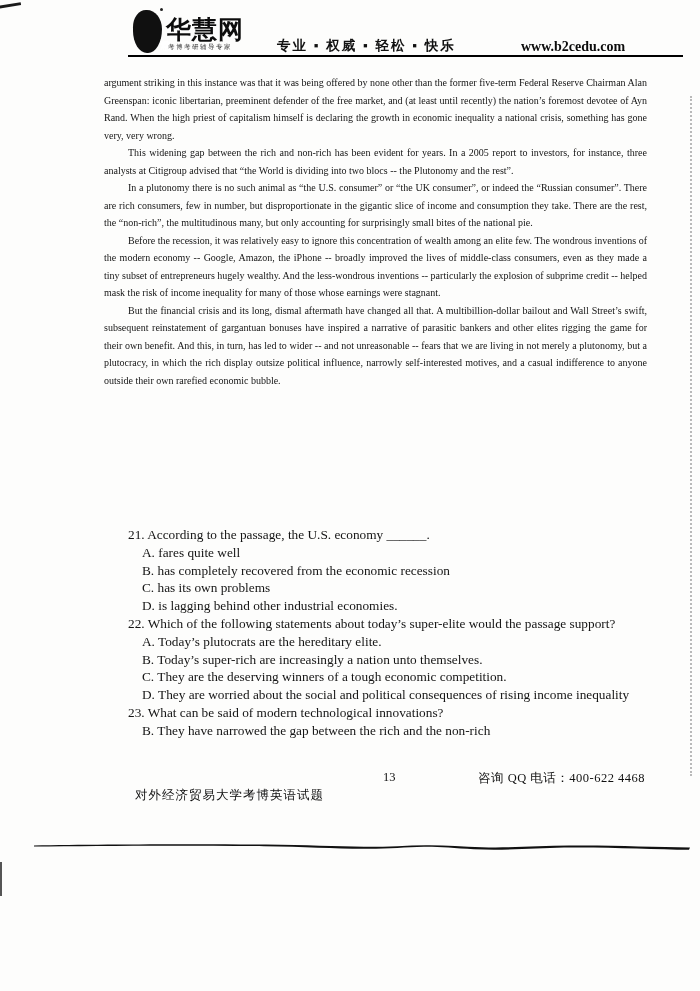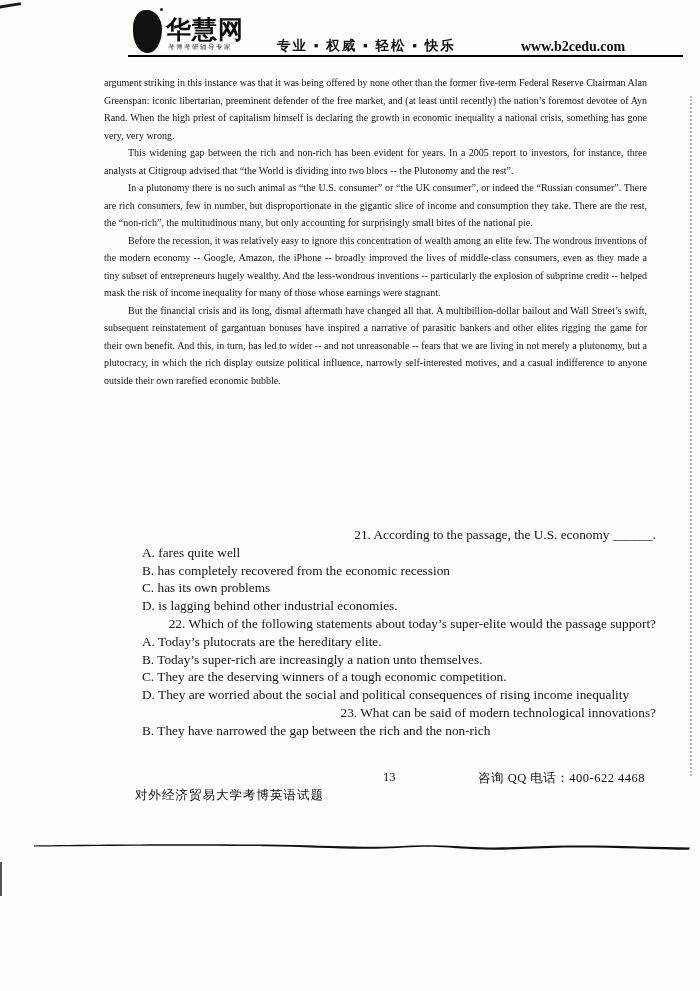--- a/index.html
+++ b/index.html
@@ -73,21 +73,21 @@
     text-align:justify;
   }
   .passage p{margin:0;text-indent:24px;}
   .passage p.first{text-indent:0;}
 
   
   .questions{
     position:absolute;left:104px;top:526px;width:552px;
     font-size:13.3px;line-height:17.8px;
   }
-  .q-stem{margin-left:12px;text-align:right;}
+  .q-stem{margin-left:24px;}
   .q-opt{margin-left:38px;}
 
   
   .footer{
     position:absolute;left:0;top:770px;width:700px;height:18px;
     font-size:12.5px;color:#101010;
   }
   .footer-left{position:absolute;left:135px;top:17px;letter-spacing:1px;}
   .footer-page{position:absolute;left:383px;top:0;}
   .footer-right{position:absolute;left:478px;top:0;letter-spacing:0.5px;}

